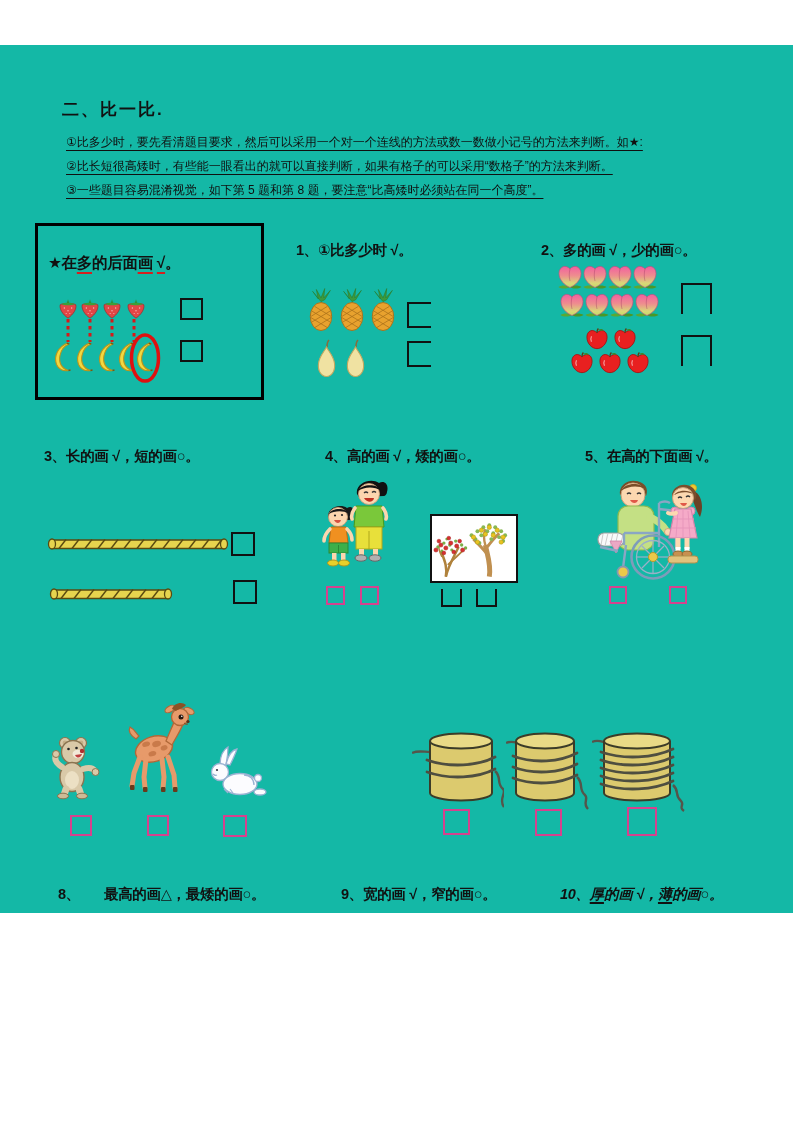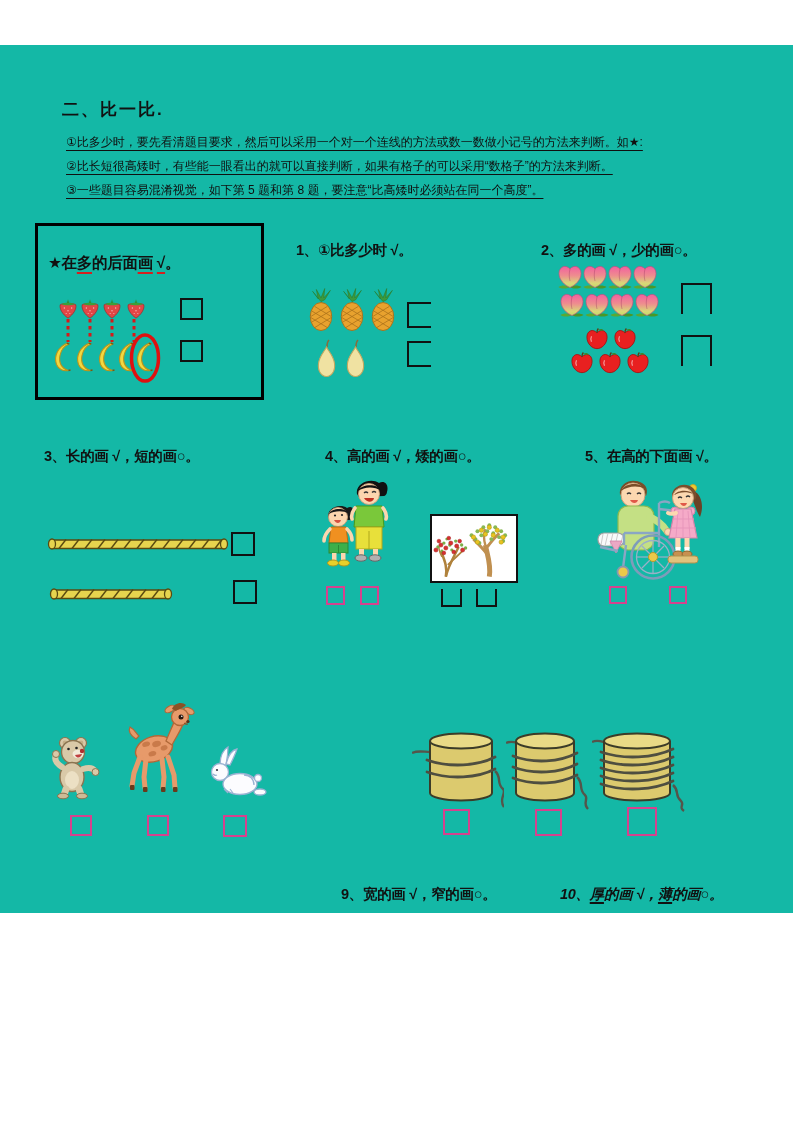--- a/index.html
+++ b/index.html
@@ -447,20 +447,21 @@
     <path d="M9 31C32 39 62 37 81 28" stroke="#4e4e40" stroke-width="2.8" fill="none" stroke-linecap="round"></path>
     <path d="M9 39C32 47 62 45 81 36" stroke="#4e4e40" stroke-width="2.8" fill="none" stroke-linecap="round"></path>
     <path d="M9 47C32 55 62 53 81 44" stroke="#4e4e40" stroke-width="2.8" fill="none" stroke-linecap="round"></path>
     <path d="M9 55C32 63 62 61 81 52" stroke="#4e4e40" stroke-width="2.8" fill="none" stroke-linecap="round"></path>
     <path d="M81 56C88 62 82 66 89 72 93 76 86 78 92 82" stroke="#55554a" stroke-width="2.4" fill="none"></path>
   </svg>
   <div class="bx pink" style="left:443px;top:764px;width:27px;height:26px;"></div>
   <div class="bx pink" style="left:535px;top:764px;width:27px;height:27px;"></div>
   <div class="bx pink" style="left:627px;top:762px;width:30px;height:29px;"></div>
 
+  <div class="abs qlabel" style="left:58px;top:840px;"><span>8、</span><span style="display:inline-block;width:24px;"></span><span>最高的画△，最矮的画○。</span></div>
   <svg class="abs" style="left:64px;top:886px;" width="205" height="115" viewBox="0 0 205 115">
     <g stroke="#666" stroke-width="1.5" stroke-dasharray="7 4.5">
       <line x1="14" y1="9" x2="200" y2="9"></line>
         <line x1="14" y1="19" x2="200" y2="19"></line>
       <line x1="14" y1="29" x2="200" y2="29"></line>
         <line x1="14" y1="39" x2="200" y2="39"></line>
       <line x1="14" y1="49" x2="200" y2="49"></line>
         <line x1="14" y1="59" x2="200" y2="59"></line>
       <line x1="14" y1="69" x2="200" y2="69"></line>
         <line x1="14" y1="79" x2="200" y2="79"></line>

